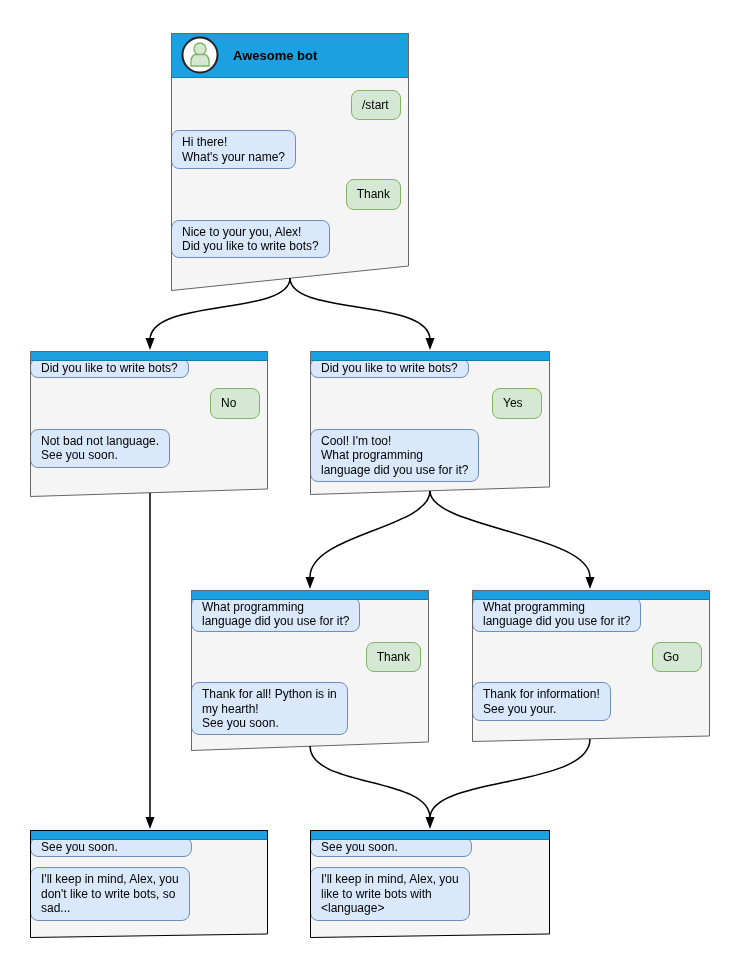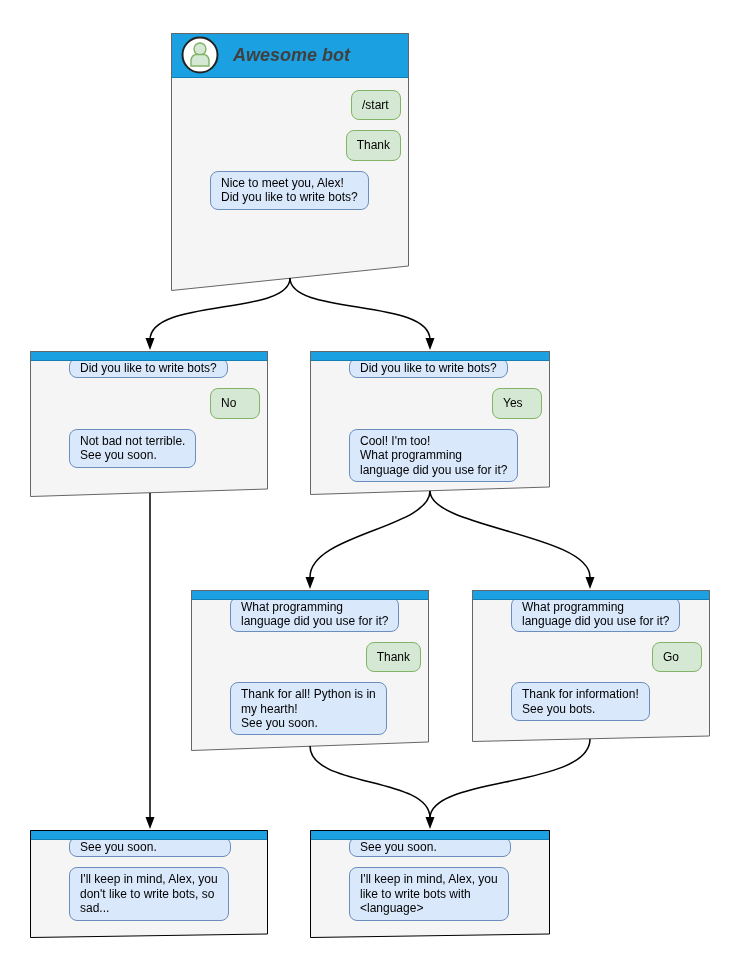--- a/index.html
+++ b/index.html
@@ -11,25 +11,25 @@
   #w3{left:310px;top:351px;width:240px;height:144px;clip-path:polygon(0 0,100% 0,100% 136px,0 100%);}
   #w4{left:191px;top:590px;width:238px;height:161px;clip-path:polygon(0 0,100% 0,100% 152px,0 100%);}
   #w5{left:472px;top:590px;width:238px;height:152px;clip-path:polygon(0 0,100% 0,100% 146px,0 100%);}
   #w6{left:30px;top:830px;width:238px;height:108px;clip-path:polygon(0 0,100% 0,100% 104px,0 100%);}
   #w7{left:310px;top:830px;width:240px;height:108px;clip-path:polygon(0 0,100% 0,100% 104px,0 100%);}
 
   .titlebar{position:relative;z-index:2;background:var(--header-blue);height:45px;
             display:flex;align-items:center;gap:14px;padding-left:10px;box-sizing:border-box;
             border-bottom:1px solid rgba(0,60,100,.35);}
   .titlebar.thin{height:10px;padding:0;gap:0;}
-  .title{color:#404040;font-size:18px;font-weight:bold;font-style:italic;}
+  .title{color:#000000;font-size:13px;font-weight:bold;}
   .avatar{width:38px;height:38px;display:block;}
 
   .body{position:relative;z-index:1;display:flex;flex-direction:column;align-items:flex-start;
-        gap:10px;padding:12px 8px 0 0;margin-left:39px;}
+        gap:10px;padding:12px 8px 0 0;}
   .window.thin .body{padding-top:0;}
 
   .bubble{font-size:12px;line-height:1.2;white-space:pre-line;border-radius:8px;
           padding:4px 10px;max-width:176px;box-sizing:border-box;}
   .bubble.bot{background:var(--bot-bubble-bg);border:1px solid var(--bot-bubble-border);align-self:flex-start;}
   .bubble.user{background:var(--user-bubble-bg);border:1px solid var(--user-bubble-border);
                align-self:flex-end;min-width:50px;padding:7px 10px;}
   .bubble.tucked{margin-top:-3px;padding-top:2px;padding-bottom:2px;}
   .bubble.wide{width:162px;}
 
@@ -46,32 +46,34 @@
   <div class="titlebar">
     <svg class="avatar" viewBox="0 0 38 38">
       <circle cx="19" cy="19" r="17.5" fill="#ffffff" stroke="#222222" stroke-width="2"></circle>
       <circle cx="19" cy="13" r="6" style="fill:var(--user-bubble-bg);stroke:var(--user-bubble-border)" stroke-width="1.4"></circle>
       <path d="M10 30 v-5 c0 -5 3.5 -6.5 5 -6.5 h8 c1.5 0 5 1.5 5 6.5 v5 z" style="fill:var(--user-bubble-bg);stroke:var(--user-bubble-border)" stroke-width="1.4"></path>
     </svg>
     <span class="title">Awesome bot</span>
   </div>
   <div class="body">
     <div class="bubble user">/start</div>
+    <div class="bubble bot">Hi there!
+What's your name?</div>
     <div class="bubble user">Thank</div>
-    <div class="bubble bot">Nice to meet you, Alex!
+    <div class="bubble bot">Nice to your you, Alex!
 Did you like to write bots?</div>
   </div>
 </div>
 
 <div class="window thin" id="w2">
   <div class="titlebar thin"></div>
   <div class="body">
     <div class="bubble bot tucked">Did you like to write bots?</div>
     <div class="bubble user">No</div>
-    <div class="bubble bot">Not bad not terrible.
+    <div class="bubble bot">Not bad not language.
 See you soon.</div>
   </div>
 </div>
 
 <div class="window thin" id="w3">
   <div class="titlebar thin"></div>
   <div class="body">
     <div class="bubble bot tucked">Did you like to write bots?</div>
     <div class="bubble user">Yes</div>
     <div class="bubble bot">Cool! I'm too!
@@ -92,21 +94,21 @@
   </div>
 </div>
 
 <div class="window thin" id="w5">
   <div class="titlebar thin"></div>
   <div class="body">
     <div class="bubble bot tucked">What programming
 language did you use for it?</div>
     <div class="bubble user">Go</div>
     <div class="bubble bot">Thank for information!
-See you bots.</div>
+See you your.</div>
   </div>
 </div>
 
 <div class="window thin" id="w6">
   <div class="titlebar thin"></div>
   <div class="body">
     <div class="bubble bot tucked wide">See you soon.</div>
     <div class="bubble bot">I'll keep in mind, Alex, you
 don't like to write bots, so
 sad...</div>

